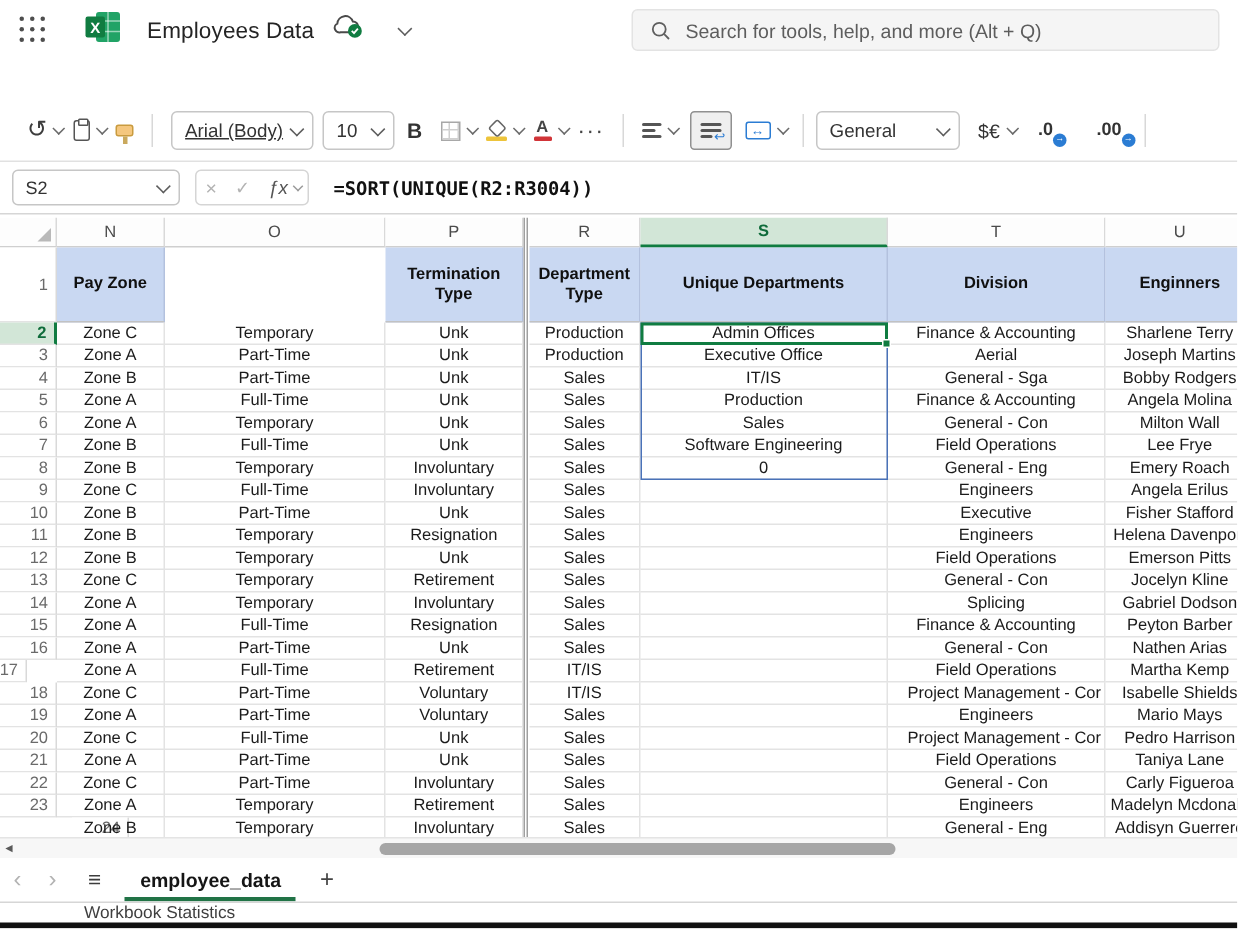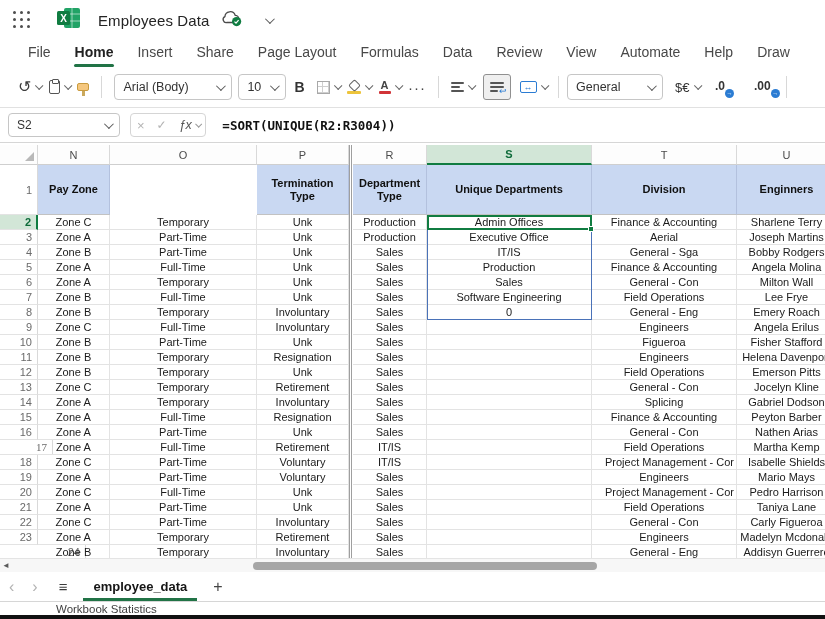--- a/index.html
+++ b/index.html
@@ -24,21 +24,21 @@
   .menu-item { position:relative; font-size:14px; color:#484848; padding:4px 12px 7px 12px; cursor:pointer; white-space:nowrap; }
   .menu-item.active { color:#222; font-weight:700; }
   .menu-item.active::after { content:""; position:absolute; left:11px; right:11px; bottom:0; height:3px; background:#217346; border-radius:2px; }
 
   
   .toolbar { position:absolute; left:0; top:67px; width:825px; height:41px; border-bottom:1px solid #e1e1e1; display:flex; align-items:center; padding-left:14px; }
   .tbtn { display:flex; align-items:center; gap:4px; padding:4px 4px; border-radius:3px; cursor:pointer; color:#3d3d3d; }
   .tbtn .chev { width:5.5px; height:5.5px; border-width:1.2px; border-color:#6a6a6a; }
   .tsep { width:1px; height:22px; background:#d8d8d8; margin:0 8px; }
   .selectbox { height:26px; border:1px solid #c6c6c6; border-radius:4px; background:#fff; display:flex; align-items:center; justify-content:space-between; padding:0 8px; font-size:12.5px; color:#333; cursor:pointer; }
-  .fontbox { width:118px; margin-left:4px; }
+  .fontbox { width:95px; margin-left:4px;text-decoration:underline; }
   .sizebox { width:48px; margin-left:6px; }
   .fmtbox { width:96px; }
   .bold-b { font-weight:700; font-size:14px; color:#333; padding:2px 8px; cursor:pointer; }
   .borders-ico { width:13px; height:13px; border:1px solid #a8a8a8; display:grid; grid-template-columns:1fr 1fr; grid-template-rows:1fr 1fr; }
   .borders-ico i { border-right:1px dashed #cfcfcf; border-bottom:1px dashed #cfcfcf; }
   .stack-ico { display:flex; flex-direction:column; align-items:center; }
   .bucket { width:9px; height:9px; border:1.3px solid #666; border-radius:2px; transform:rotate(45deg); margin-bottom:1px; }
   .ylw-bar { width:14px; height:3px; background:#EDC43B; border-radius:1px; }
   .red-bar { width:12px; height:3px; background:#D13438; border-radius:1px; }
   .a-glyph { font-size:11px; font-weight:700; color:#444; line-height:11px; }
@@ -127,36 +127,29 @@
     </span>
     <span class="doc-title">Employees Data</span>
     <span class="cloud">
       <svg width="22" height="17" viewBox="0 0 22 17">
         <path d="M6 12.5 h8.2 a3.6 3.6 0 0 0 0 -7.2 a5.3 5.3 0 0 0 -10.3 1.4 A3.1 3.1 0 0 0 6 12.5 Z" fill="none" stroke="#4a4a4a" stroke-width="1.3"></path>
         <circle cx="15.6" cy="11.6" r="4.6" fill="#107C41"></circle>
         <path d="M13.5 11.6 l1.5 1.5 l2.6 -3" stroke="#fff" stroke-width="1.2" fill="none"></path>
       </svg>
     </span>
     <span class="chev title-chev"></span>
-  </div>
-
-  <div class="menubar" id="menubar">
-      <span class="menu-item">File</span>
-      <span class="menu-item active">Home</span>
-      <span class="menu-item">Insert</span>
-      <span class="menu-item">Share</span>
-      <span class="menu-item">Page Layout</span>
-      <span class="menu-item">Formulas</span>
-      <span class="menu-item">Data</span>
-      <span class="menu-item">Review</span>
-      <span class="menu-item">View</span>
-      <span class="menu-item">Automate</span>
-      <span class="menu-item">Help</span>
-      <span class="menu-item">Draw</span>
+    <div class="searchbox">
+      <svg width="13" height="13" viewBox="0 0 13 13">
+        <circle cx="5.5" cy="5.5" r="4.3" fill="none" stroke="#5f5f5f" stroke-width="1.2"></circle>
+        <line x1="8.8" y1="8.8" x2="12" y2="12" stroke="#5f5f5f" stroke-width="1.2"></line>
+      </svg>
+      <span>Search for tools, help, and more (Alt + Q)</span>
     </div>
+  </div>
+
 
   <div class="toolbar">
     <div class="tbtn">
         <span class="undo-g">↺</span>
         <span class="chev"></span>
       </div>
     <div class="tbtn">
         <span class="clipboard"></span>
         <span class="chev"></span>
       </div>
@@ -327,21 +320,21 @@
       <div class="gcell datacell" style="left: 353px; top: 175px; width: 74px; height: 15px;">Sales</div>
       <div class="gcell datacell" style="left: 427px; top: 175px; width: 165px; height: 15px;"></div>
       <div class="gcell datacell" style="left: 592px; top: 175px; width: 145px; height: 15px;">Engineers</div>
       <div class="gcell datacell" style="left: 737px; top: 175px; width: 100px; height: 15px;">Angela Erilus</div>
       <div class="gcell gutter" style="left: 0px; top: 190px; width: 38px; height: 15px;">10</div>
       <div class="gcell datacell" style="left: 38px; top: 190px; width: 72px; height: 15px;">Zone B</div>
       <div class="gcell datacell" style="left: 110px; top: 190px; width: 147px; height: 15px;">Part-Time</div>
       <div class="gcell datacell" style="left: 257px; top: 190px; width: 92px; height: 15px;">Unk</div>
       <div class="gcell datacell" style="left: 353px; top: 190px; width: 74px; height: 15px;">Sales</div>
       <div class="gcell datacell" style="left: 427px; top: 190px; width: 165px; height: 15px;"></div>
-      <div class="gcell datacell" style="left: 592px; top: 190px; width: 145px; height: 15px;">Figueroa</div>
+      <div class="gcell datacell" style="left: 592px; top: 190px; width: 145px; height: 15px;">Executive</div>
       <div class="gcell datacell" style="left: 737px; top: 190px; width: 100px; height: 15px;">Fisher Stafford</div>
       <div class="gcell gutter" style="left: 0px; top: 205px; width: 38px; height: 15px;">11</div>
       <div class="gcell datacell" style="left: 38px; top: 205px; width: 72px; height: 15px;">Zone B</div>
       <div class="gcell datacell" style="left: 110px; top: 205px; width: 147px; height: 15px;">Temporary</div>
       <div class="gcell datacell" style="left: 257px; top: 205px; width: 92px; height: 15px;">Resignation</div>
       <div class="gcell datacell" style="left: 353px; top: 205px; width: 74px; height: 15px;">Sales</div>
       <div class="gcell datacell" style="left: 427px; top: 205px; width: 165px; height: 15px;"></div>
       <div class="gcell datacell" style="left: 592px; top: 205px; width: 145px; height: 15px;">Engineers</div>
       <div class="gcell datacell" style="left: 737px; top: 205px; width: 100px; height: 15px;">Helena Davenport</div>
       <div class="gcell gutter" style="left: 0px; top: 220px; width: 38px; height: 15px;">12</div>
@@ -377,21 +370,21 @@
       <div class="gcell datacell" style="left: 592px; top: 265px; width: 145px; height: 15px;">Finance &amp; Accounting</div>
       <div class="gcell datacell" style="left: 737px; top: 265px; width: 100px; height: 15px;">Peyton Barber</div>
       <div class="gcell gutter" style="left: 0px; top: 280px; width: 38px; height: 15px;">16</div>
       <div class="gcell datacell" style="left: 38px; top: 280px; width: 72px; height: 15px;">Zone A</div>
       <div class="gcell datacell" style="left: 110px; top: 280px; width: 147px; height: 15px;">Part-Time</div>
       <div class="gcell datacell" style="left: 257px; top: 280px; width: 92px; height: 15px;">Unk</div>
       <div class="gcell datacell" style="left: 353px; top: 280px; width: 74px; height: 15px;">Sales</div>
       <div class="gcell datacell" style="left: 427px; top: 280px; width: 165px; height: 15px;"></div>
       <div class="gcell datacell" style="left: 592px; top: 280px; width: 145px; height: 15px;">General - Con</div>
       <div class="gcell datacell" style="left: 737px; top: 280px; width: 100px; height: 15px;">Nathen Arias</div>
-      <div class="gcell gutter" style="left: 0px; top: 295px; width: 53px; height: 15px; font-family: Liberation Serif, serif;">17</div>
+      <div class="gcell gutter" style="left: 0px; top: 295px; width: 18px; height: 15px;">17</div>
       <div class="gcell datacell" style="left: 38px; top: 295px; width: 72px; height: 15px;">Zone A</div>
       <div class="gcell datacell" style="left: 110px; top: 295px; width: 147px; height: 15px;">Full-Time</div>
       <div class="gcell datacell" style="left: 257px; top: 295px; width: 92px; height: 15px;">Retirement</div>
       <div class="gcell datacell" style="left: 353px; top: 295px; width: 74px; height: 15px;">IT/IS</div>
       <div class="gcell datacell" style="left: 427px; top: 295px; width: 165px; height: 15px;"></div>
       <div class="gcell datacell" style="left: 592px; top: 295px; width: 145px; height: 15px;">Field Operations</div>
       <div class="gcell datacell" style="left: 737px; top: 295px; width: 100px; height: 15px;">Martha Kemp</div>
       <div class="gcell gutter" style="left: 0px; top: 310px; width: 38px; height: 15px;">18</div>
       <div class="gcell datacell" style="left: 38px; top: 310px; width: 72px; height: 15px;">Zone C</div>
       <div class="gcell datacell" style="left: 110px; top: 310px; width: 147px; height: 15px;">Part-Time</div>

